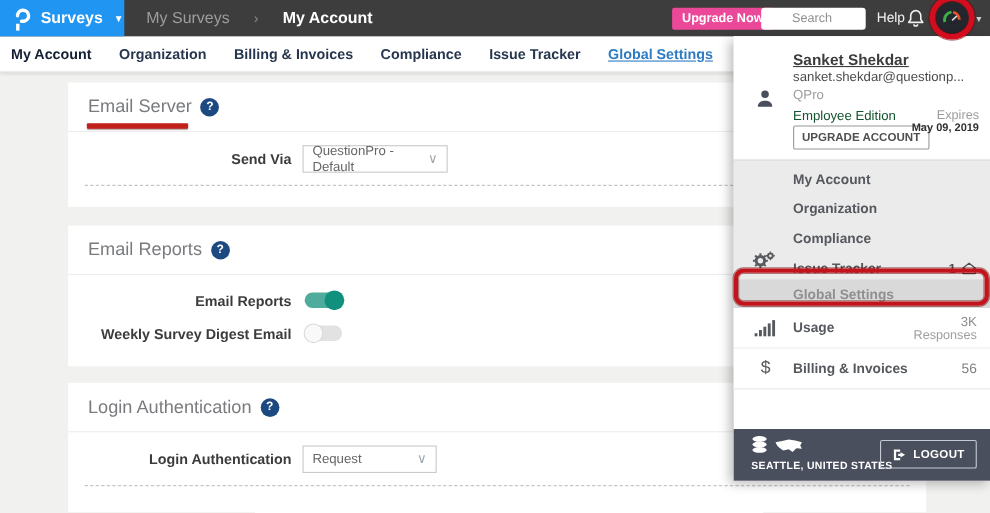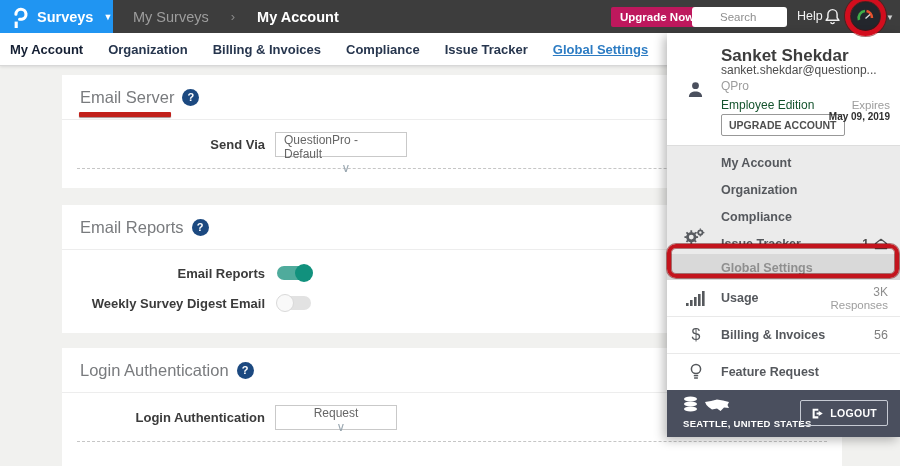--- a/index.html
+++ b/index.html
@@ -10,21 +10,21 @@
   
   .topbar { position:absolute; top:0; left:0; width:900px; height:33px; background:#3d3d3d; z-index:40; }
   .logo-box { position:absolute; left:0; top:0; width:113px; height:33px; background:#2095f2; display:flex; align-items:center; gap:9px; padding-left:13px; cursor:pointer; }
   .logo-mark { width:15px; height:22px; }
   .product-label { color:#fff; font-size:14.5px; font-weight:bold; }
   .caret { color:#fff; font-size:9px; margin-left:1px; }
   .breadcrumb { position:absolute; left:133px; top:0; height:33px; display:flex; align-items:center; gap:22px; font-size:14.5px; }
   .crumb-muted { color:#9d9d9d; }
   .crumb-sep { color:#8a8a8a; font-size:13px; }
   .crumb-current { color:#ffffff; font-weight:bold; }
-  .upgrade-btn { position:absolute; left:611px; top:7px; height:20px; background:#be185d; color:#fff; font-size:11.5px; font-weight:bold; border:none; border-radius:2px; padding:0 9px; line-height:20px; cursor:pointer; }
+  .upgrade-btn { position:absolute; left:611px; top:7px; height:20px; background:#ec4899; color:#fff; font-size:11.5px; font-weight:bold; border:none; border-radius:2px; padding:0 9px; line-height:20px; cursor:pointer; }
   .searchbox { position:absolute; left:692px; top:7px; width:95px; height:20px; background:#fff; border-radius:3px; display:flex; align-items:center; padding:0 24px; gap:4px; }
   .searchbox input { border:none; outline:none; width:64px; font-size:11.5px; color:#555; font-family:"Liberation Sans",sans-serif; background:transparent; }
   .searchbox input::placeholder { color:#8f8f8f; }
   .help-link { position:absolute; left:797px; top:9px; color:#f2f2f2; font-size:12.5px; cursor:pointer; }
   .bell-wrap { position:absolute; left:824px; top:7px; display:flex; align-items:center; gap:3px; cursor:pointer; }
   .hdr-caret { color:#cfcfcf; font-size:8px; }
   .avatar-wrap { position:absolute; left:851px; top:2px; width:29px; height:29px; border-radius:50%; background:#20242a; overflow:hidden; cursor:pointer; }
   .avatar-caret { position:absolute; left:886px; top:13px; color:#cfcfcf; font-size:8px; }
   
   .annot-ring { position:absolute; left:845px; top:-4px; width:41px; height:40px; border:5px solid #d30d1d; border-radius:50%; z-index:60; box-shadow:0 0 0 1px rgba(110,0,0,.55), inset 0 0 0 1px rgba(110,0,0,.55); pointer-events:none; }
@@ -40,35 +40,35 @@
   #card-email-server { top:75px; height:113px; }
   #card-email-reports { top:205px; height:128px; }
   #card-login-auth { top:348px; height:118px; }
   .card-head { position:relative; height:45px; display:flex; align-items:center; gap:8px; padding-left:18px; border-bottom:1px solid #ededed; }
   .card-title { font-size:16.5px; color:#797b7e; }
   .qmark { width:17px; height:17px; border-radius:50%; background:#1c4980; color:#fff; font-size:11px; font-weight:bold; display:inline-flex; align-items:center; justify-content:center; cursor:pointer; }
   .annot-underline { position:absolute; left:17px; top:37px; width:92px; height:5px; background:#c2201a; box-shadow:0 1px 1px rgba(60,0,0,.45); border-radius:1px; pointer-events:none; z-index:5; }
   .card-body { padding-top:8px; }
   .frow { display:flex; align-items:center; height:32px; }
   .frow-label { width:203px; text-align:right; font-size:13px; font-weight:bold; color:#3b3b3b; }
-  .select { margin-left:10px; height:25px; background:#fff; border:1px solid #c9c9c9; display:flex; align-items:center; justify-content:space-between; padding:0 8px; font-size:12px; color:#666; cursor:pointer;flex-direction:column; }
+  .select { margin-left:10px; height:25px; background:#fff; border:1px solid #c9c9c9; display:flex; align-items:center; justify-content:space-between; padding:0 8px; font-size:12px; color:#666; cursor:pointer; }
   .select .sel-caret { color:#9aa7b0; font-size:12px; margin-left:10px; }
   .dashed-sep { border-top:1px dashed #c6c6c6; margin:8px 15px 0 15px; }
   .toggle { position:relative; width:34px; height:14px; border-radius:7px; margin-left:12px; cursor:pointer; }
   .toggle.on { background:#4fab9c; }
   .toggle.on .knob { position:absolute; right:-2px; top:-2px; width:18px; height:18px; border-radius:50%; background:#11917d; }
   .toggle.off { background:#e2e2e2; }
   .toggle.off .knob { position:absolute; left:-1px; top:-2px; width:18px; height:18px; border-radius:50%; background:#f9f9f9; border:1px solid #d9d9d9; }
   .trow { display:flex; align-items:center; height:30px; }
 
   
   .user-panel { position:absolute; left:667px; top:33px; width:233px; height:404px; background:#fff; box-shadow:-3px 3px 10px rgba(0,0,0,.28); z-index:50; }
   .up-top { position:relative; height:112px; background:#fff; }
   .up-person { position:absolute; left:20px; top:48px; }
-  .up-name { position:absolute; left:54px; top:13px; font-size:17px; font-weight:bold; color:#3d3d3d; }
+  .up-name { position:absolute; left:54px; top:13px; font-size:14px; font-weight:bold; color:#3d3d3d;text-decoration:underline; }
   .up-email { position:absolute; left:54px; top:30px; font-size:12px; color:#4c4c4c; }
   .up-org { position:absolute; left:54px; top:46px; font-size:12px; color:#9c9c9c; }
   .up-edition { position:absolute; left:54px; top:65px; font-size:12px; color:#14532d; }
   .up-upgrade { position:absolute; left:54px; top:81px; background:#fff; border:1px solid #989898; border-radius:2px; font-size:10.5px; font-weight:bold; color:#4f4f4f; padding:4px 7px; cursor:pointer; font-family:"Liberation Sans",sans-serif; }
   .up-expires { position:absolute; right:10px; top:66px; text-align:right; }
   .up-expires .lbl { font-size:11.5px; color:#9c9c9c; }
   .up-expires .val { font-size:10px; font-weight:bold; color:#303030; }
   .up-menu { position:absolute; top:112px; left:0; width:233px; height:135px; background:#ebebeb; border-top:1px solid #ddd; }
   .up-gears { position:absolute; left:16px; top:82px; }
   .up-item { position:absolute; left:0; width:233px; height:27px; display:flex; align-items:center; padding-left:54px; font-size:12.5px; font-weight:bold; color:#55585d; cursor:pointer; }
@@ -280,28 +280,20 @@
         <span class="rval">
           <div class="v1">3K</div>
           <div class="v2">Responses</div>
         </span>
       </div>
       <div class="up-row">
         <span class="ricon dollar-glyph">$</span>
         <span class="rlabel">Billing &amp; Invoices</span>
         <span class="rval">56</span>
       </div>
-      <div class="up-row">
-        <svg class="ricon" width="13" height="18" viewBox="0 0 13 18">
-          <circle cx="6.5" cy="6" r="4.6" fill="none" stroke="#55585c" stroke-width="1.5"></circle>
-          <line x1="4.3" y1="12.6" x2="8.7" y2="12.6" stroke="#55585c" stroke-width="1.5"></line>
-          <line x1="4.6" y1="15" x2="8.4" y2="15" stroke="#55585c" stroke-width="1.5"></line>
-        </svg>
-        <span class="rlabel">Feature Request</span>
-      </div>
     </div>
 
     <div class="up-footer">
       <div class="uf-icons">
         <svg width="15" height="17" viewBox="0 0 15 17">
           <g fill="#fff">
             <ellipse cx="7.5" cy="3" rx="6.5" ry="2.6"></ellipse>
             <ellipse cx="7.5" cy="8" rx="6.5" ry="2.6"></ellipse>
             <ellipse cx="7.5" cy="13" rx="6.5" ry="2.6"></ellipse>
           </g>

